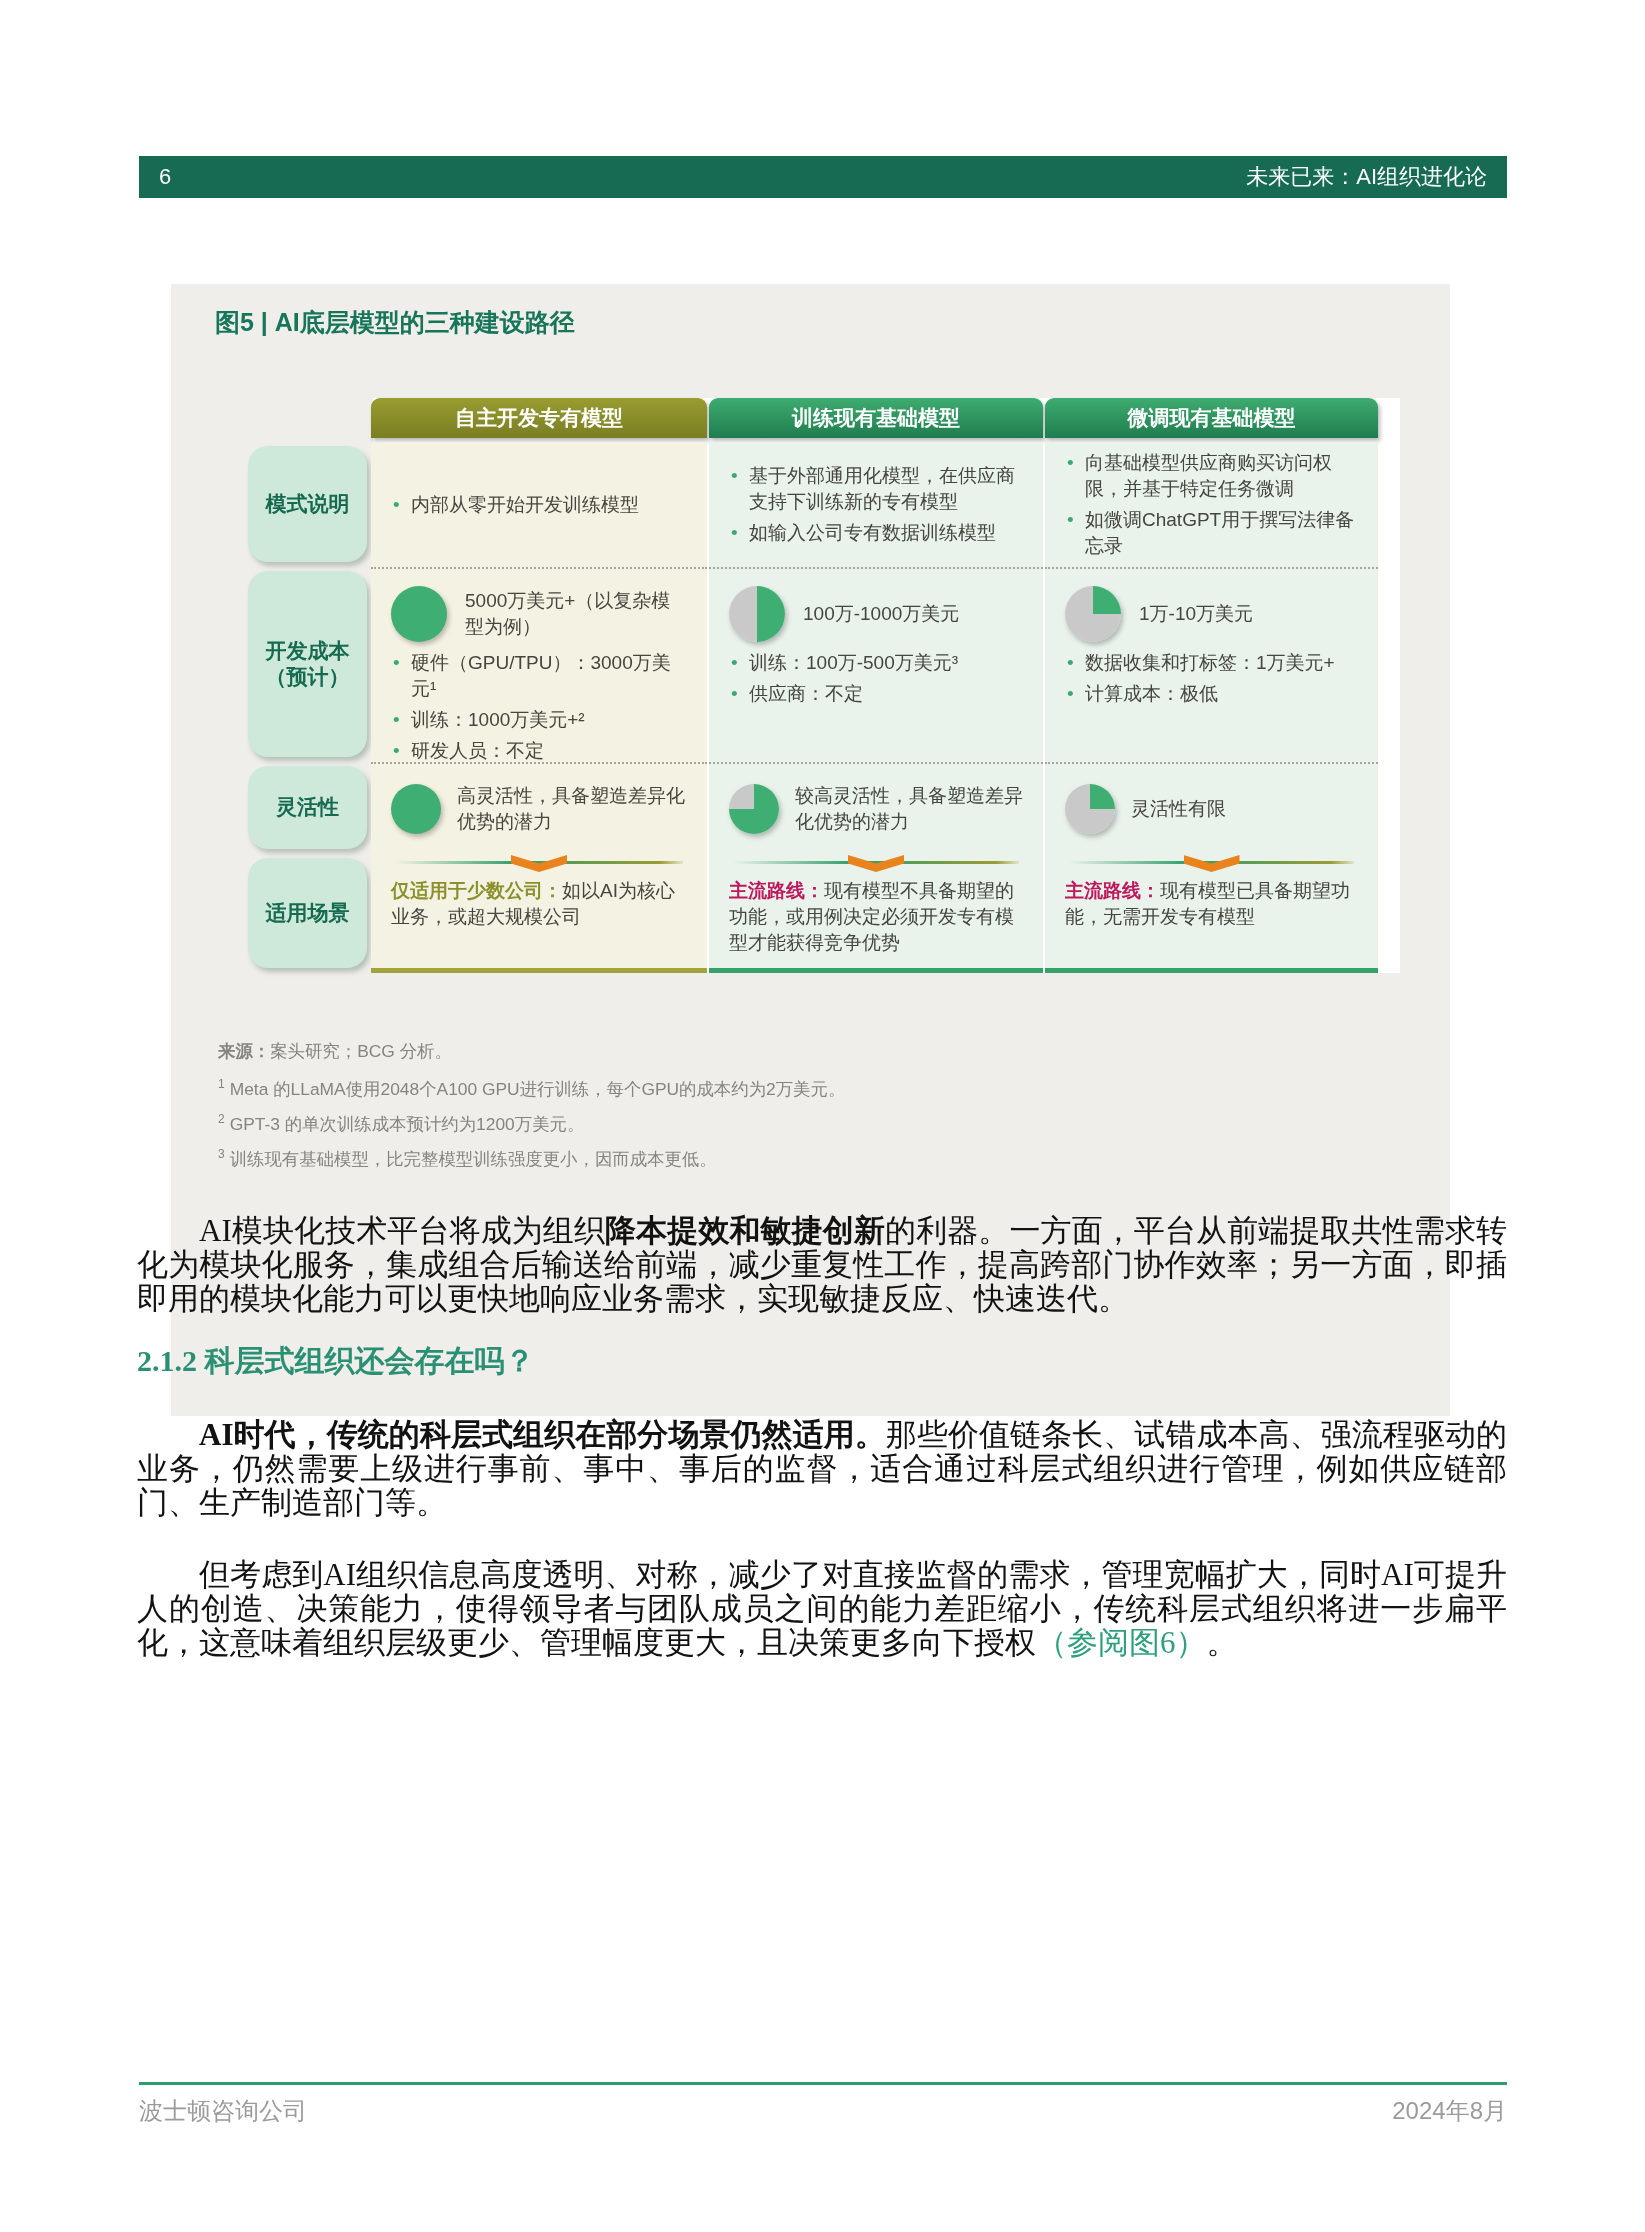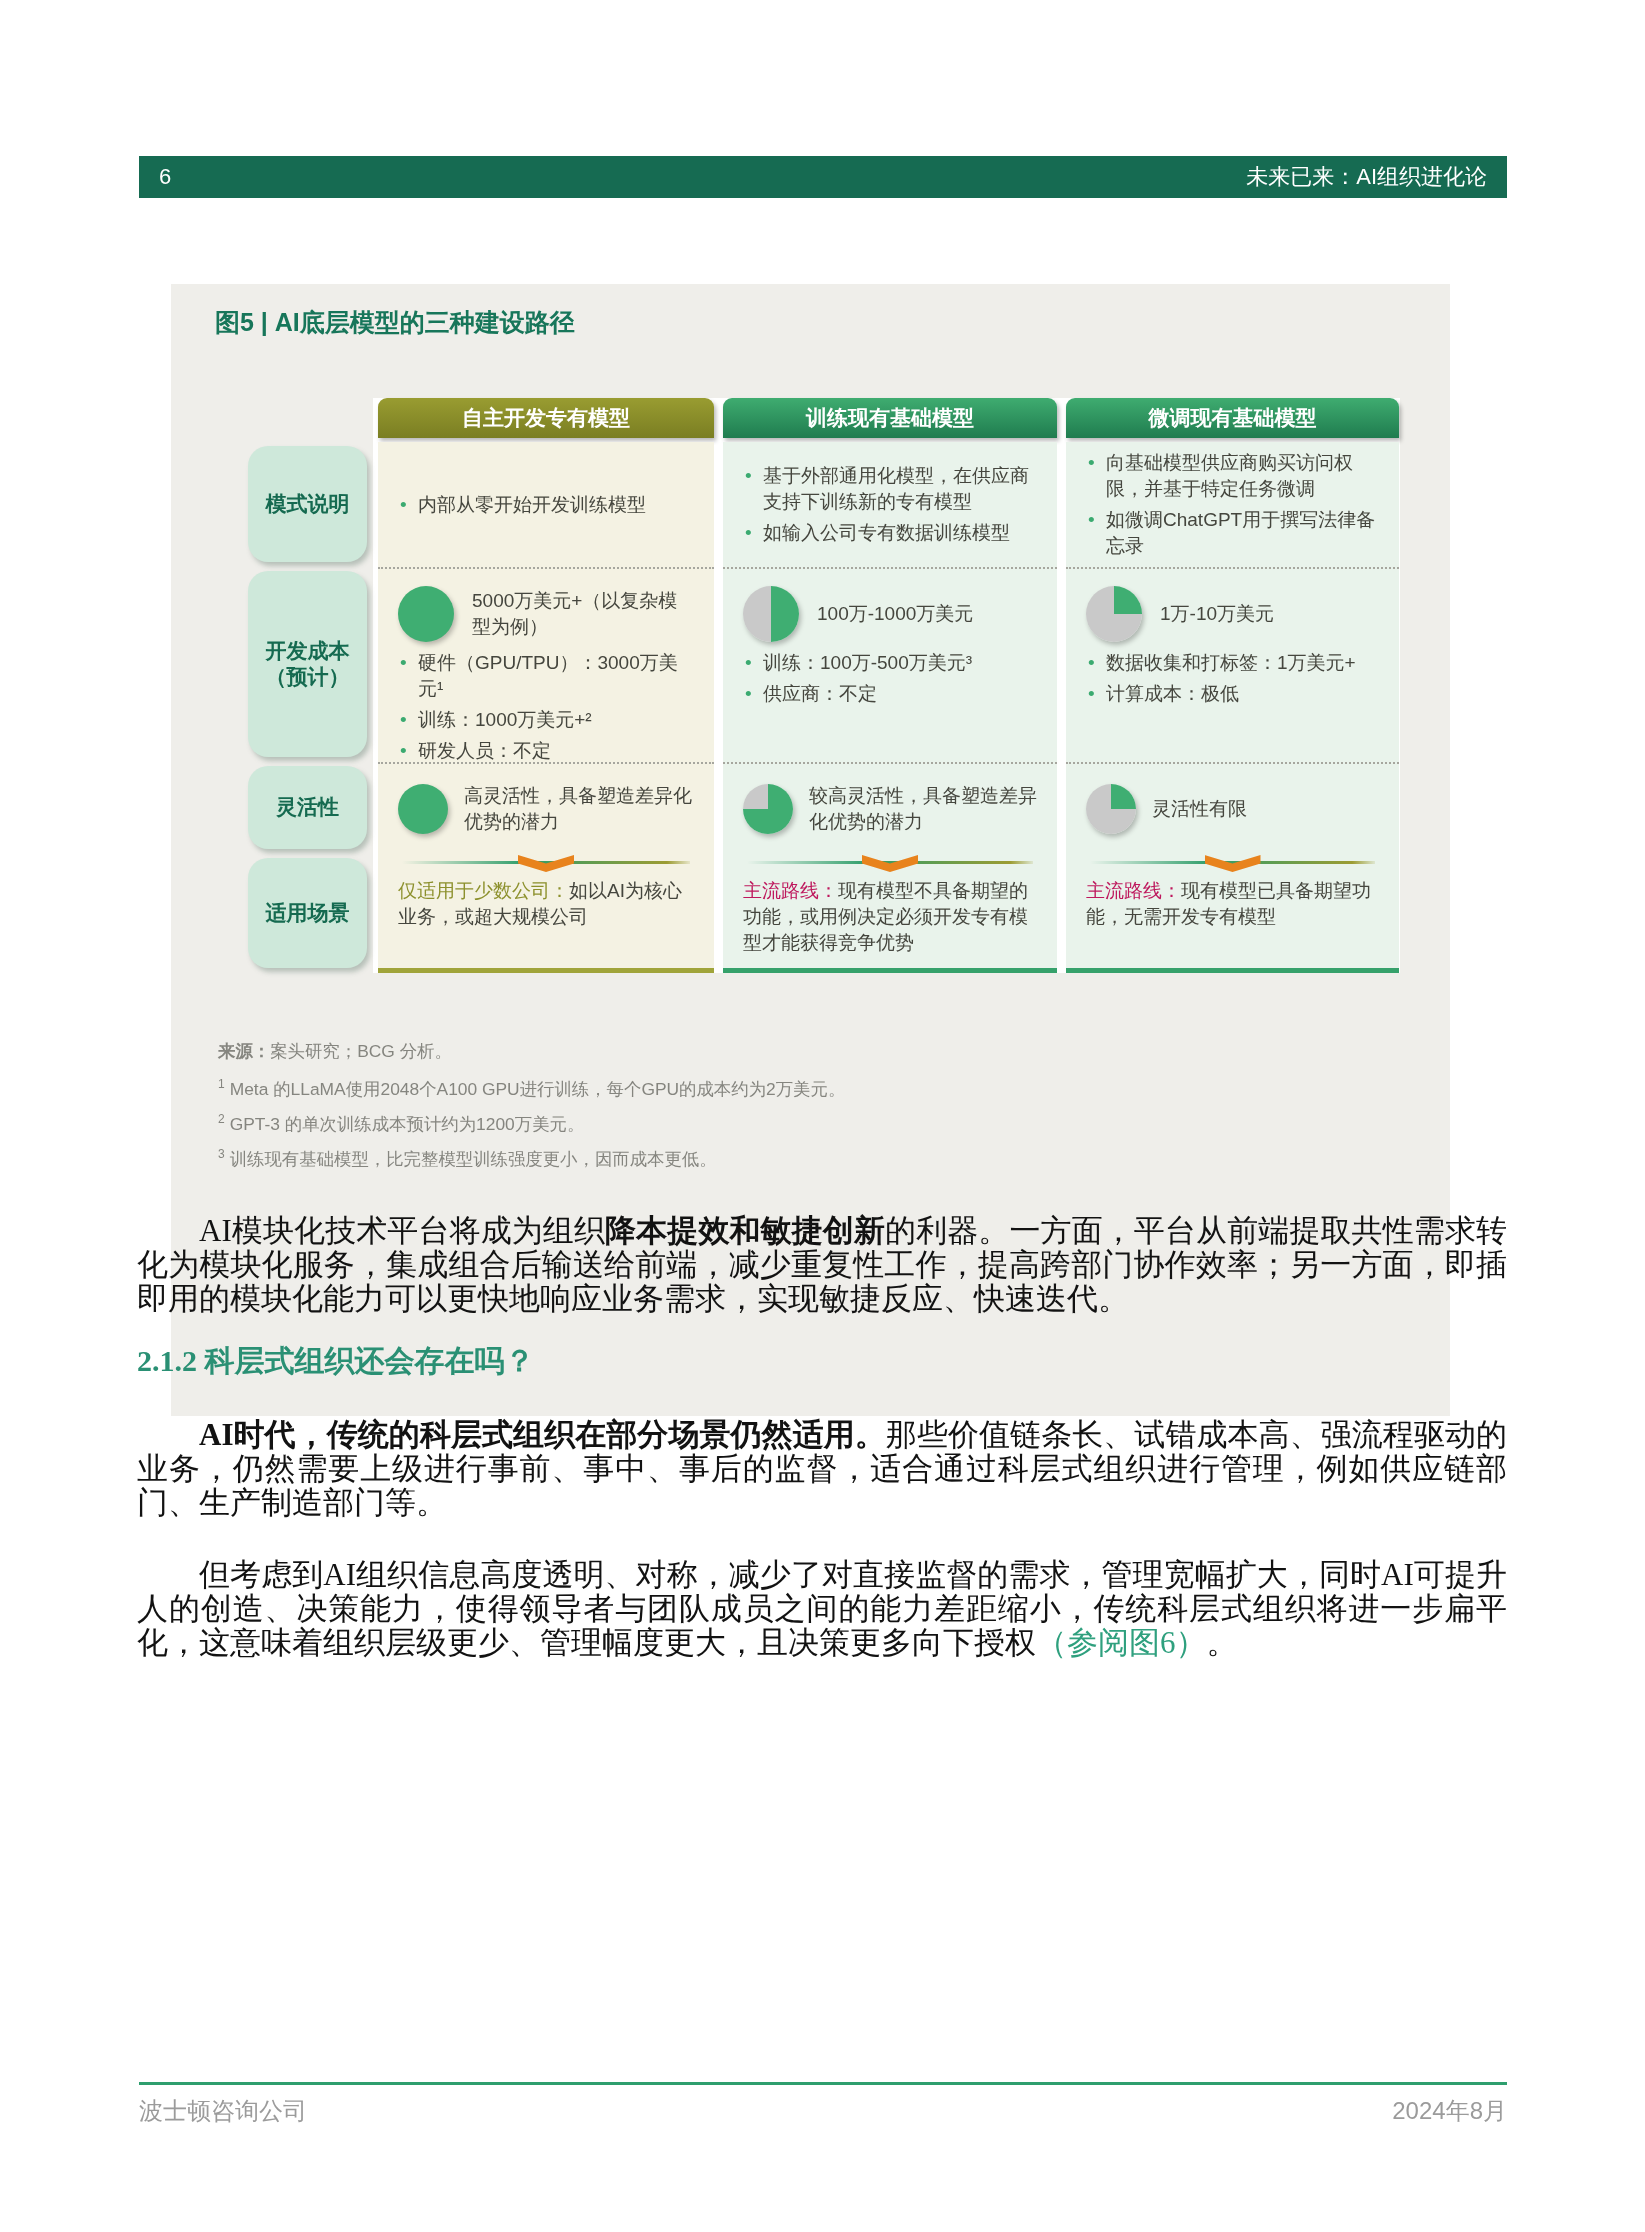--- a/index.html
+++ b/index.html
@@ -30,21 +30,21 @@
   .figtitle {
     position: absolute; left: 44px; top: 22px;
     font-size: 25px; font-weight: bold; color: #17765A;
   }
 
   .figtable {
     position: absolute; left: 77px; top: 114px; width: 1152px;
     display: grid;
     grid-template-columns: 121px 336px 334px 333px;
     grid-template-rows: 44px 125px 195px 92px 119px;
-    column-gap: 9px;
+    column-gap: 2px;
   }
   .figtable::before {
     content: ""; position: absolute; z-index: 0;
     left: 125px; right: 0; top: 0; bottom: 0; background: #ffffff;
   }
   .figtable > div { position: relative; z-index: 1; }
 
   .colhead {
     height: 40px; margin-bottom: 4px;
     border-radius: 9px 9px 0 0;
@@ -88,21 +88,21 @@
   .sep .line {
     position: absolute; left: 4px; right: 4px; top: 7px; height: 3px;
     background: linear-gradient(90deg, rgba(46,157,105,0) 0%, #2E9D69 42%, #9C9C33 92%, rgba(156,156,51,.15) 100%);
   }
   .sep .chev {
     position: absolute; left: 50%; top: 1px; transform: translateX(-50%);
     width: 56px; height: 17px; background: #E8831D;
     clip-path: polygon(0 0, 50% 50%, 100% 0, 100% 50%, 50% 100%, 0 50%);
     filter: drop-shadow(1px 2px 1px rgba(0,0,0,.2));
   }
-  .lead { font-weight: normal; }
+  .lead { font-weight: bold; }
   .c1 .lead { color: #8C902C; }
   .c2 .lead, .c3 .lead { color: #be185d; }
 
   .fnotes {
     position: absolute; left: 47px; top: 756px;
     font-size: 17.4px; color: #85857F; line-height: 22px;
   }
   .fnotes .src { margin-bottom: 11px; }
   .fnotes .src b { font-weight: bold; }
   .fnotes .fn { margin: 8px 0; }

